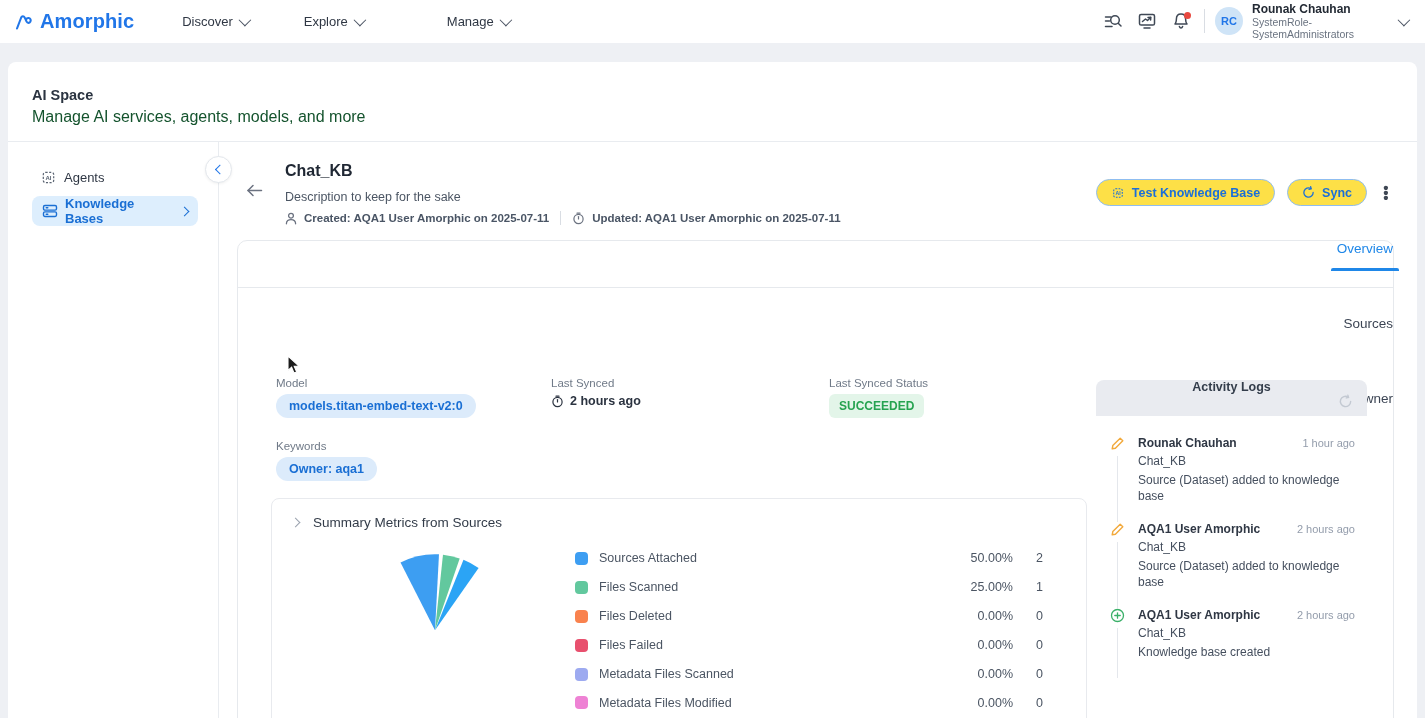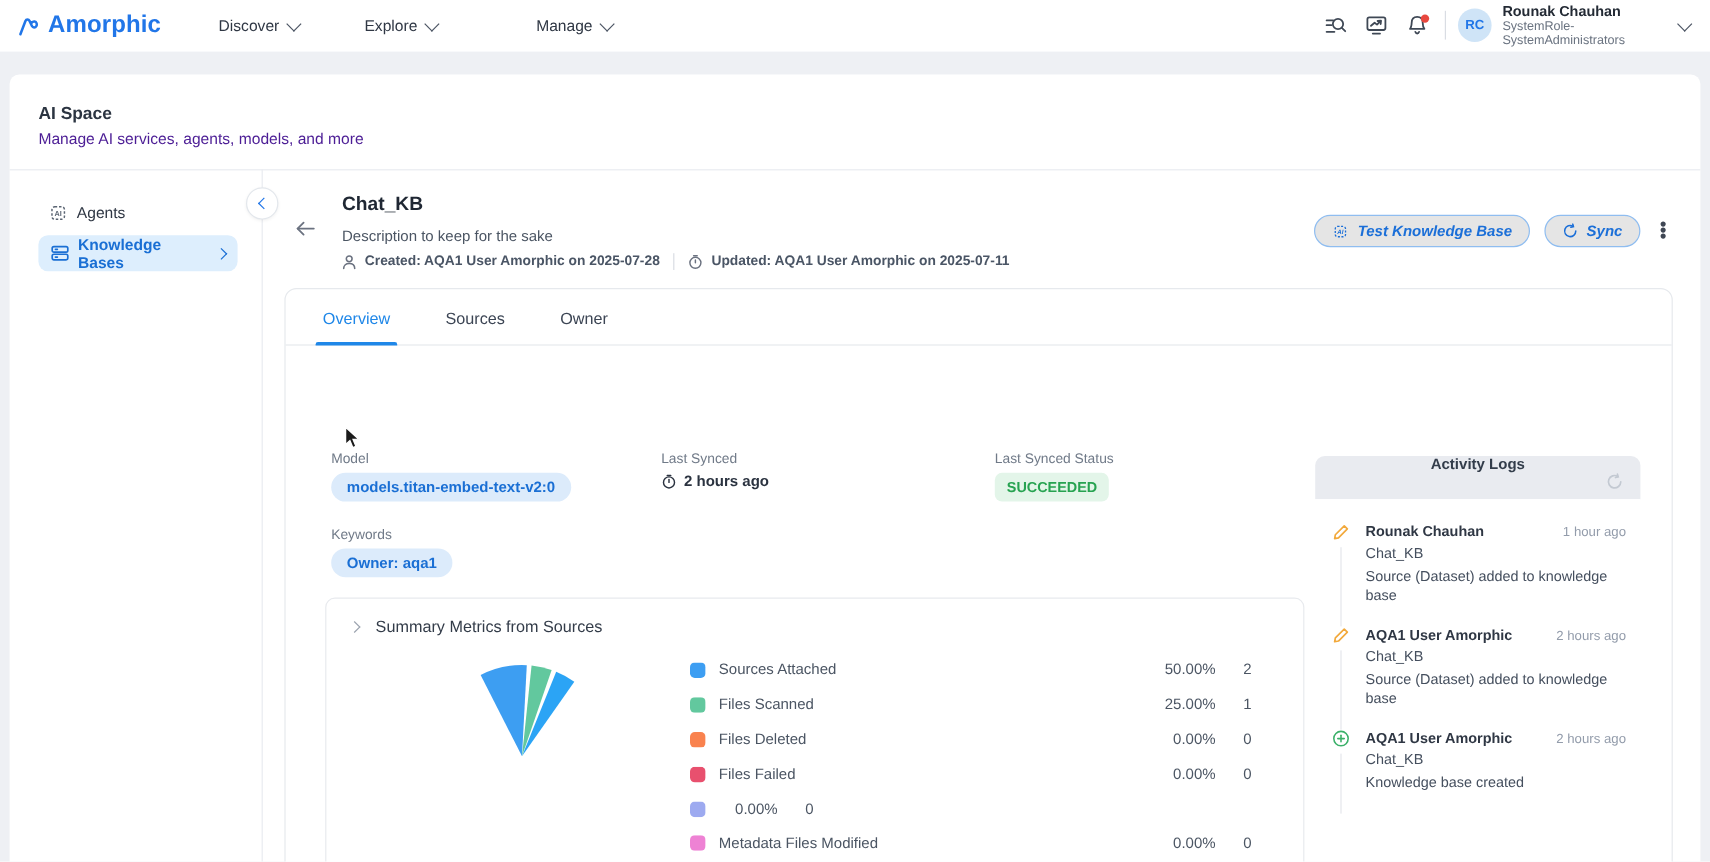--- a/index.html
+++ b/index.html
@@ -19,46 +19,46 @@
   .avatar { width:28px; height:28px; border-radius:50%; background:#cfe4f7; color:#2176e8; font-size:11px; font-weight:bold; display:flex; align-items:center; justify-content:center; }
   .user-block { margin-left:9px; line-height:1.15; }
   .user-name { font-size:12px; font-weight:600; color:#232a34; }
   .user-role { font-size:10.5px; color:#6a7380; width:118px; }
   .user-caret { margin-left:28px; margin-right:8px; cursor:pointer; }
   .red-dot { position:absolute; top:6px; right:7px; width:7px; height:7px; border-radius:50%; background:#e8483f; }
 
   
   .main-card { position:absolute; left:8px; right:8px; top:62px; height:800px; background:#ffffff; border-radius:8px; }
   .page-title { position:absolute; left:24px; top:25px; font-size:14.5px; font-weight:600; color:#2b3441; }
-  .page-subtitle { position:absolute; left:24px; top:46px; font-size:13px; color:#4c1d95; }
+  .page-subtitle { position:absolute; left:24px; top:46px; font-size:16px; color:#14532d; }
   .header-divider { position:absolute; left:0; right:0; top:79px; height:1px; background:#e9ecf0; }
   .sidebar-divider { position:absolute; left:210px; top:79px; bottom:0; width:1px; background:#e9ecf0; }
 
   
   .sidebar-item { position:absolute; display:flex; align-items:center; gap:7px; font-size:13px; cursor:pointer; }
   .sb-agents { left:32px; top:107px; color:#2f3744; font-weight:500; }
   .sb-kb { left:24px; top:134px; width:166px; height:30px; background:#ddeefd; border-radius:8px; color:#1a6fd4; font-weight:600; padding:0 10px; }
   .sb-kb .sb-caret { margin-left:auto; width:7px; height:7px; border-right:1.7px solid #1a6fd4; border-top:1.7px solid #1a6fd4; transform:rotate(45deg); }
   .collapse-btn { position:absolute; left:197px; top:94px; width:27px; height:27px; border-radius:50%; background:#fff; border:1px solid #e3e7ec; box-shadow:0 1px 3px rgba(0,0,0,.06); display:flex; align-items:center; justify-content:center; cursor:pointer; z-index:5; }
   .collapse-btn .c { width:7px; height:7px; border-left:1.8px solid #2176e8; border-bottom:1.8px solid #2176e8; transform:rotate(45deg) translate(1px,-1px); }
 
   
   .back-arrow { position:absolute; left:238px; top:122px; cursor:pointer; }
   .kb-title { position:absolute; left:277px; top:100px; font-size:16px; font-weight:600; color:#1f2733; }
   .kb-desc { position:absolute; left:277px; top:128px; font-size:12.5px; color:#4b5563; }
   .kb-meta { position:absolute; left:277px; top:149px; display:flex; align-items:center; gap:7px; font-size:11.5px; font-weight:600; color:#4a5565; }
   .meta-sep { width:1px; height:14px; background:#d9dde3; margin:0 4px; }
   .actions { position:absolute; right:24px; top:117px; display:flex; align-items:center; gap:12px; }
-  .btn { display:flex; align-items:center; gap:7px; height:27px; padding:0 14px; border:1px solid #8fbdf0; border-radius:14px; background:#e5e5e5; color:#1b6fd8; font-size:12.5px; font-weight:600; cursor:pointer;font-style:italic; }
+  .btn { display:flex; align-items:center; gap:7px; height:27px; padding:0 14px; border:1px solid #8fbdf0; border-radius:14px; background:#fde047; color:#1b6fd8; font-size:12.5px; font-weight:600; cursor:pointer; }
   .kebab { font-size:15px; font-weight:bold; color:#3f4754; letter-spacing:0; cursor:pointer; line-height:6px; text-align:center; width:14px; }
   .kebab span { display:block; height:5px; }
 
   
   .detail-card { position:absolute; left:229px; right:23px; top:178px; height:640px; border:1px solid #e6e9ed; border-radius:10px; background:#fff; }
-  .tabbar { position:absolute; left:0; right:0; top:0; height:47px; border-bottom:1px solid #e6e9ed; display:flex; align-items:flex-end; padding-left:31px; gap:46px; }
+  .tabbar { position:absolute; left:0; right:0; top:0; height:47px; border-bottom:1px solid #e6e9ed; display:flex; align-items:flex-end; padding-left:31px; gap:46px;flex-direction:column; }
   .tab { font-size:13.5px; color:#3c4554; padding-bottom:14px; cursor:pointer; position:relative; }
   .tab.active { color:#1f87e8; font-weight:500; }
   .tab.active::after { content:""; position:absolute; left:-6px; right:-6px; bottom:-1px; height:3px; background:#1f87e8; border-radius:2px 2px 0 0; }
 
   .field-label { position:absolute; font-size:11.5px; color:#707a88; }
   .pill-blue { position:absolute; display:inline-block; background:#dcebfb; color:#1a6fd4; font-size:12.5px; font-weight:600; padding:5px 13px; border-radius:14px; }
   .synced-val { position:absolute; display:flex; align-items:center; gap:6px; font-size:12.5px; font-weight:bold; color:#2b3340; }
   .badge-success { position:absolute; background:#e3f5e9; color:#27a351; font-size:12px; font-weight:bold; padding:5px 10px; border-radius:6px; }
 
   
@@ -191,21 +191,21 @@
   </div>
   <div class="kb-title">Chat_KB</div>
   <div class="kb-desc">Description to keep for the sake</div>
   <div class="kb-meta">
     <span>
       <svg width="12" height="13" viewBox="0 0 12 13" fill="none" stroke="#6b7280" stroke-width="1.3" stroke-linecap="round">
         <circle cx="6" cy="3.7" r="2.4"></circle>
           <path d="M1.4 11.8 C1.4 8.9 3.4 7.6 6 7.6 C8.6 7.6 10.6 8.9 10.6 11.8"></path>
       </svg>
     </span>
-    <span>Created: AQA1 User Amorphic on 2025-07-28</span>
+    <span>Created: AQA1 User Amorphic on 2025-07-11</span>
     <span class="meta-sep"></span>
     <span>
       <svg width="13" height="13" viewBox="0 0 13 13" fill="none" stroke="#6b7280" stroke-width="1.2" stroke-linecap="round">
         <circle cx="6.5" cy="7" r="4.6"></circle>
           <line x1="6.5" y1="4.6" x2="6.5" y2="7"></line>
           <line x1="5" y1="1.2" x2="8" y2="1.2"></line>
       </svg>
     </span>
     <span>Updated: AQA1 User Amorphic on 2025-07-11</span>
   </div>
@@ -306,20 +306,21 @@
               <rect width="13" height="13" rx="4" fill="#e8506e"></rect>
             </svg>
           <span class="legend-label">Files Failed</span>
           <span class="legend-pct">0.00%</span>
           <span class="legend-count">0</span>
         </div>
         <div class="legend-row">
           <svg width="13" height="13">
               <rect width="13" height="13" rx="4" fill="#9daaf0"></rect>
             </svg>
+          <span class="legend-label">Metadata Files Scanned</span>
           <span class="legend-pct">0.00%</span>
           <span class="legend-count">0</span>
         </div>
         <div class="legend-row">
           <svg width="13" height="13">
               <rect width="13" height="13" rx="4" fill="#ee82d4"></rect>
             </svg>
           <span class="legend-label">Metadata Files Modified</span>
           <span class="legend-pct">0.00%</span>
           <span class="legend-count">0</span>

